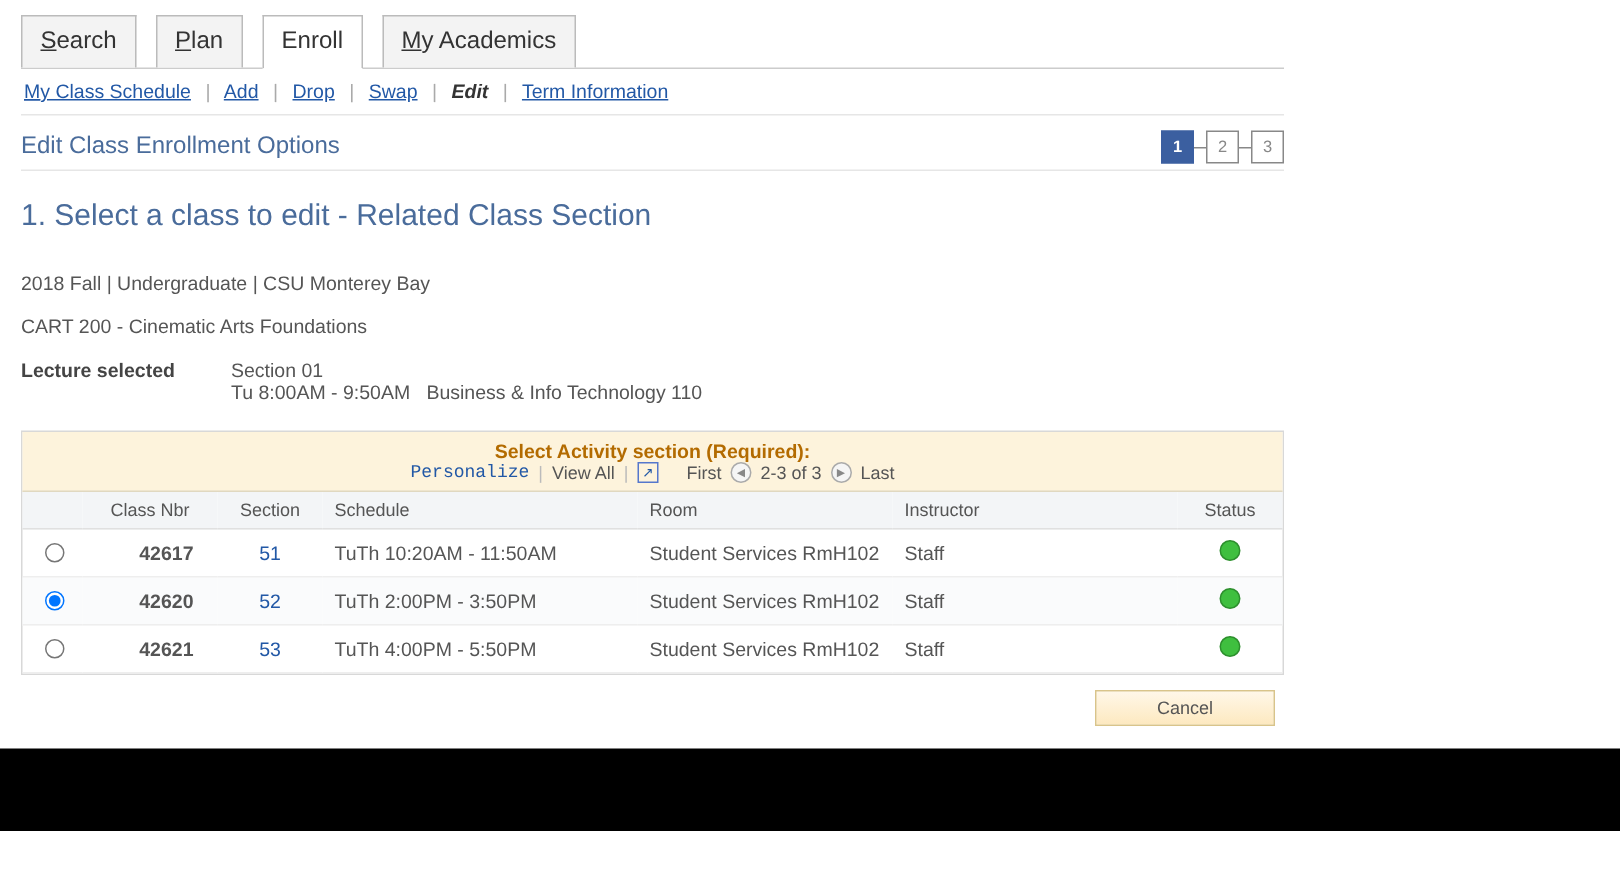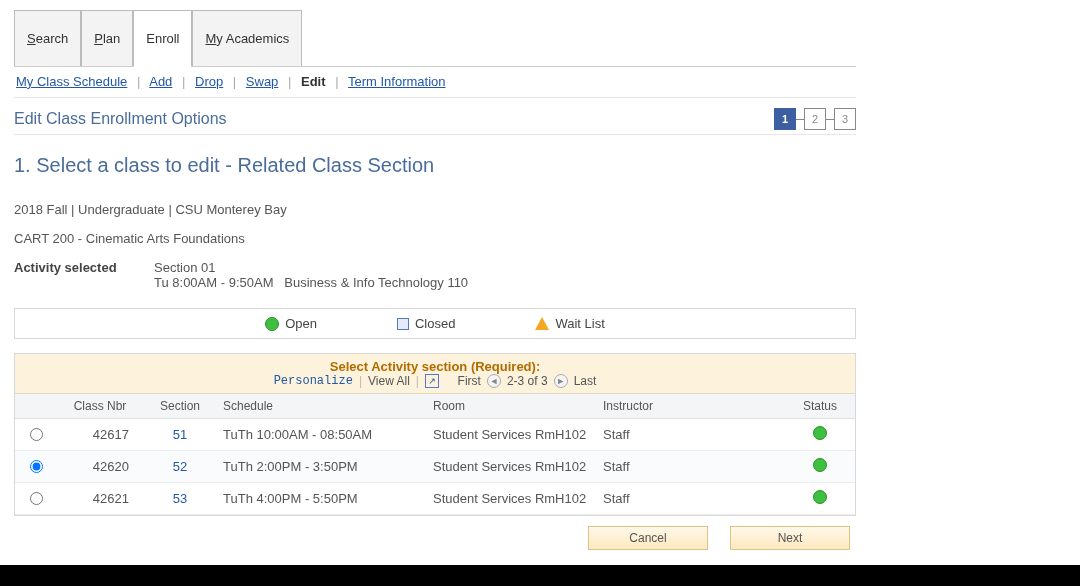--- a/index.html
+++ b/index.html
@@ -2,30 +2,30 @@
 <html><head>
 <meta charset="utf-8">
 <style>
   * { box-sizing: border-box; }
   body { margin: 0; font-family: Arial, Helvetica, sans-serif; font-size: 13px; color: #333; background: #fff; width: 1080px; }
   .page { padding: 9px 14px; width: 870px; }
   .black-strip { background: #000; height: 55px; width: 1080px; }
 
   
   .tabs { display: flex; align-items: flex-end; border-bottom: 1px solid #ccc; margin-bottom: 3px; }
-  .tab { border: 1px solid #bbb; border-bottom: none; padding: 20px 12px; margin-right: 0; background: #f3f3f3; cursor: pointer; font-size: 13px; }
+  .tab { border: 1px solid #bbb; border-bottom: none; padding: 8px 12px; margin-right: 13px; background: #f3f3f3; cursor: pointer; font-size: 16px; }
   .tab .u { text-decoration: underline; }
   .tab.active { background: #fff; border-bottom: 1px solid #fff; position: relative; top: 1px; font-weight: normal; }
   .tab.active span { color: #333; }
 
   
   .subnav { padding: 4px 2px 8px; border-bottom: 1px solid #e6e6e6; }
   .subnav a { color: #2258a6; text-decoration: underline; cursor: pointer; }
   .subnav .sep { color: #aaa; margin: 0 6px; }
-  .subnav .current { font-weight: bold; color: #333; text-decoration: none; }
+  .subnav .current { font-weight: bold; color: #333; text-decoration: none; font-style: italic; }
 
   
   .title-row { display: flex; align-items: center; justify-content: space-between; margin: 6px 0 14px; border-bottom: 1px solid #e6e6e6; }
   .page-title { color: #4a6c9b; font-size: 16px; padding: 6px 0; }
   .stepper { display: flex; align-items: center; }
   .step { width: 22px; height: 22px; border: 1px solid #888; display: flex; align-items: center; justify-content: center; font-size: 11px; color: #888; background: #fff; }
   .step.active { background: #3b5fa0; color: #fff; border-color: #3b5fa0; font-weight: bold; }
   .step-connector { width: 8px; height: 1px; background: #888; }
 
   h2.section-head { color: #4a6c9b; font-size: 20px; font-weight: normal; margin: 18px 0 24px; max-width: 500px; line-height: 1.25; }
@@ -54,21 +54,21 @@
   .nav-icon { width: 14px; height: 14px; border: 1px solid #aaa; border-radius: 50%; display: inline-flex; align-items: center; justify-content: center; font-size: 9px; color: #888; cursor: pointer; background: #f5f5f5; }
   .popout-icon { width: 14px; height: 14px; border: 1px solid #5577cc; display: inline-flex; align-items: center; justify-content: center; font-size: 9px; color: #2258a6; cursor: pointer; }
 
   table.class-grid { width: 100%; border-collapse: collapse; }
   table.class-grid th { background: #f3f5f7; color: #555; font-weight: normal; font-size: 12px; padding: 5px 8px; text-align: left; border-bottom: 1px solid #e0e0e0; }
   table.class-grid th:first-child, table.class-grid th:nth-child(2), table.class-grid th:nth-child(3), table.class-grid th:last-child { text-align: center; }
   table.class-grid td { padding: 6px 8px; border-bottom: 1px solid #eee; color: #555; font-size: 13px; }
   table.class-grid tr:nth-child(even) td { background: #fafbfc; }
   table.class-grid td.center { text-align: center; }
   table.class-grid td .link { color: #2258a6; cursor: pointer; }
-  table.class-grid td.nbr { text-align: right; padding-right: 16px; }
+  table.class-grid td.nbr { text-align: right; padding-right: 16px; font-weight: bold; }
 
   input[type=radio] { cursor: pointer; }
   .status-dot { width: 14px; height: 14px; border-radius: 50%; background: #3fbf3f; border: 1px solid #2d8f2d; display: inline-block; }
 
   
   .button-row { display: flex; justify-content: flex-end; gap: 22px; padding: 10px 6px 6px; }
   .btn { min-width: 120px; padding: 4px 12px; background: linear-gradient(#fff7e8, #fde9c0); border: 1px solid #d9c48a; color: #555; cursor: pointer; font-size: 12px; text-align: center; }
 </style>
 </head>
 <body>
@@ -106,41 +106,27 @@
       <div class="step">3</div>
     </div>
   </div>
 
   <h2 class="section-head">1.  Select a class to edit - Related Class Section</h2>
 
   <div class="term-line">2018 Fall | Undergraduate | CSU Monterey Bay</div>
   <div class="course-line">CART  200 - Cinematic Arts Foundations</div>
 
   <div class="lecture-row">
-    <div class="lecture-label">Activity selected</div>
+    <div class="lecture-label">Lecture selected</div>
     <div class="lecture-info">
       <div>Section 01</div>
       <div style="white-space: pre;">Tu 8:00AM - 9:50AM   Business &amp; Info Technology 110</div>
     </div>
   </div>
 
-  <div class="legend-box">
-    <div class="legend-item">
-      <span class="circle-open"></span>
-      <span>Open</span>
-    </div>
-    <div class="legend-item">
-      <span class="square-closed"></span>
-      <span>Closed</span>
-    </div>
-    <div class="legend-item">
-      <span class="triangle-wait"></span>
-      <span>Wait List</span>
-    </div>
-  </div>
 
   <div class="grid-wrap">
     <div class="grid-header-bar">
       <div class="grid-header-title">Select Activity section (Required):</div>
       <div class="grid-tools">
         <a>Personalize</a>
         <span class="sep2">|</span>
         <span>View All</span>
         <span class="sep2">|</span>
         <span class="popout-icon">↗</span>
@@ -162,21 +148,21 @@
           <th style="width:170px">Room</th>
           <th>Instructor</th>
           <th style="width:70px">Status</th>
         </tr>
       </thead>
       <tbody id="grid-body">
           <tr>
             <td class="center"><input type="radio" name="activity" style=""></td>
             <td class="nbr">42617</td>
             <td class="center"><span class="link">51</span></td>
-            <td>TuTh 10:00AM - 08:50AM</td>
+            <td>TuTh 10:20AM - 11:50AM</td>
             <td>Student Services RmH102</td>
             <td>Staff</td>
             <td class="center"><span class="status-dot"></span></td>
           </tr>
           <tr>
             <td class="center"><input type="radio" name="activity" checked="" style=""></td>
             <td class="nbr">42620</td>
             <td class="center"><span class="link">52</span></td>
             <td>TuTh 2:00PM - 3:50PM</td>
             <td>Student Services RmH102</td>
@@ -191,18 +177,17 @@
             <td>Student Services RmH102</td>
             <td>Staff</td>
             <td class="center"><span class="status-dot"></span></td>
           </tr>
         </tbody>
     </table>
   </div>
 
   <div class="button-row">
     <button class="btn">Cancel</button>
-    <button class="btn">Next</button>
   </div>
 
 </div>
 
 <div class="black-strip"></div>
 
 </body></html>

